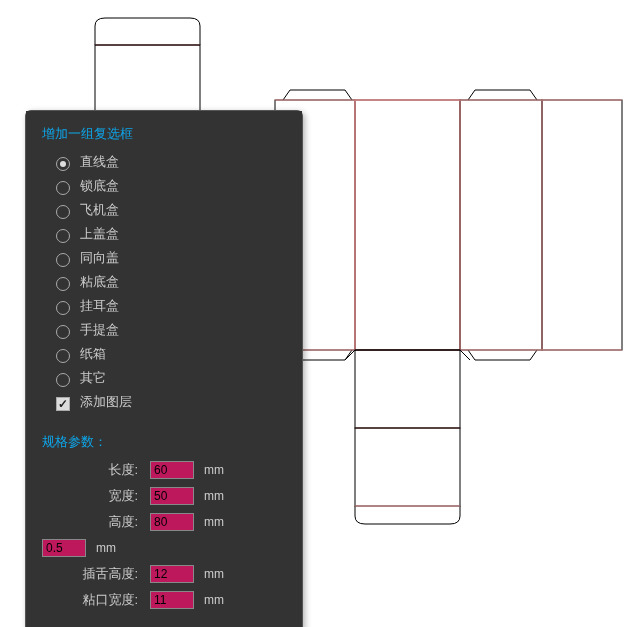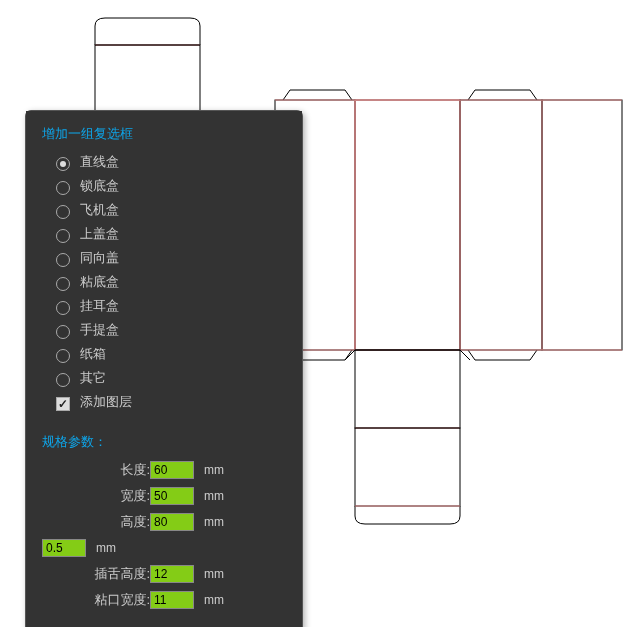--- a/index.html
+++ b/index.html
@@ -128,26 +128,26 @@
       display: flex;
       align-items: center;
       justify-content: flex-start;
       margin: 8px 0;
     }
     .param-label {
       width: 108px;
       text-align: right;
       color: #ccc;
       font-size: 13px;
-      padding-right: 0;
+      padding-right: 12px;
     }
     .param-input {
       width: 44px;
       height: 18px;
-      background: #84cc16;
+      background: #be185d;
       border: 1px solid #888;
       font-size: 12px;
       padding: 4px 3px;
       color: #000;
     }
     .param-unit {
       color: #ccc;
       font-size: 12px;
       margin-left: 10px;
     }

